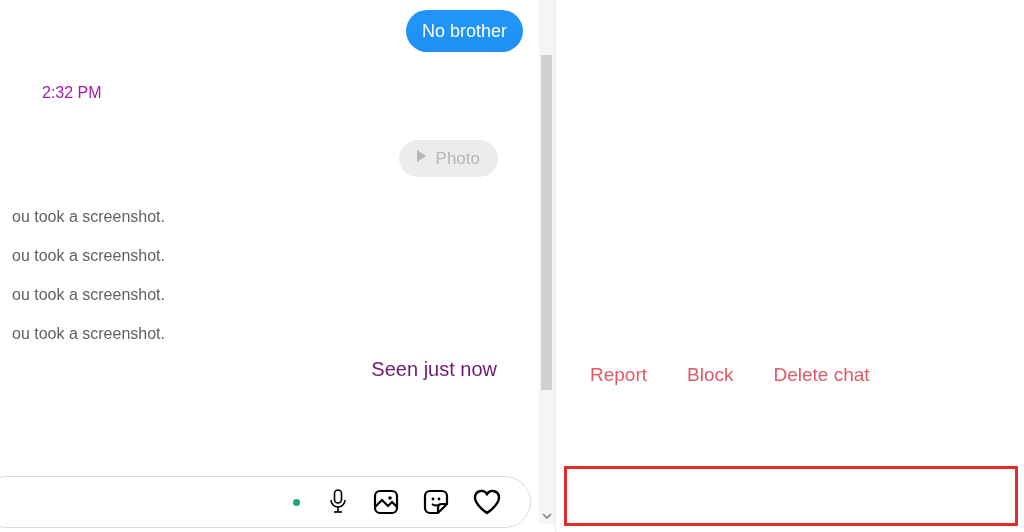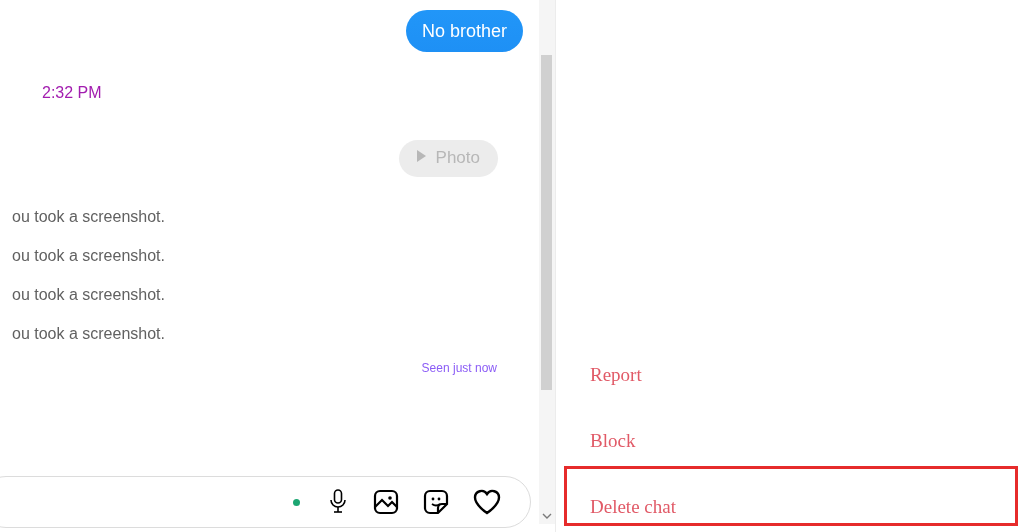--- a/index.html
+++ b/index.html
@@ -86,20 +86,21 @@
       justify-content: flex-end;
       padding-right: 35px;
       margin-bottom: 30px;
     }
     .photo-chip {
       background: #ececec;
       color: #b7b7b7;
       border-radius: 22px;
       padding: 8px 18px 8px 14px;
       display: flex;
+      align-items: center;
       gap: 7px;
       font-size: 17px;
       font-weight: 500;
     }
     .photo-chip svg { fill: #b7b7b7; }
     .system-lines {
       padding-left: 12px;
       margin-top: 4px;
     }
     .system-line {
@@ -108,22 +109,22 @@
       line-height: 1.3;
       margin-bottom: 18px;
     }
     .seen-row {
       text-align: right;
       padding-right: 36px;
       margin-top: -4px;
       margin-bottom: 14px;
     }
     .seen {
-      color: #8b5cf6;
-      font-size: 12px;
+      color: #701a75;
+      font-size: 20px;
     }
     .composer {
       position: relative;
       border: 1.5px solid #dcdcdc;
       border-radius: 40px;
       height: 52px;
       margin: 0 24px 0 0;
       margin-left: -20px;
       display: flex;
       align-items: center;
@@ -151,23 +152,22 @@
       position: relative;
       border-left: 1px solid #ececec;
       height: 532px;
     }
     .actions {
       position: absolute;
       left: 30px;
       top: 358px;
       right: 12px;
       display: flex;
-      flex-direction: column;
+      flex-direction: row;
       gap: 32px;
-      font-family: Liberation Serif, serif;
     }
     .action-item {
       color: #e15a67;
       font-size: 19px;
       font-weight: 400;
       cursor: pointer;
       padding: 6px 4px;
     }
     .delete-highlight {
       position: absolute;

